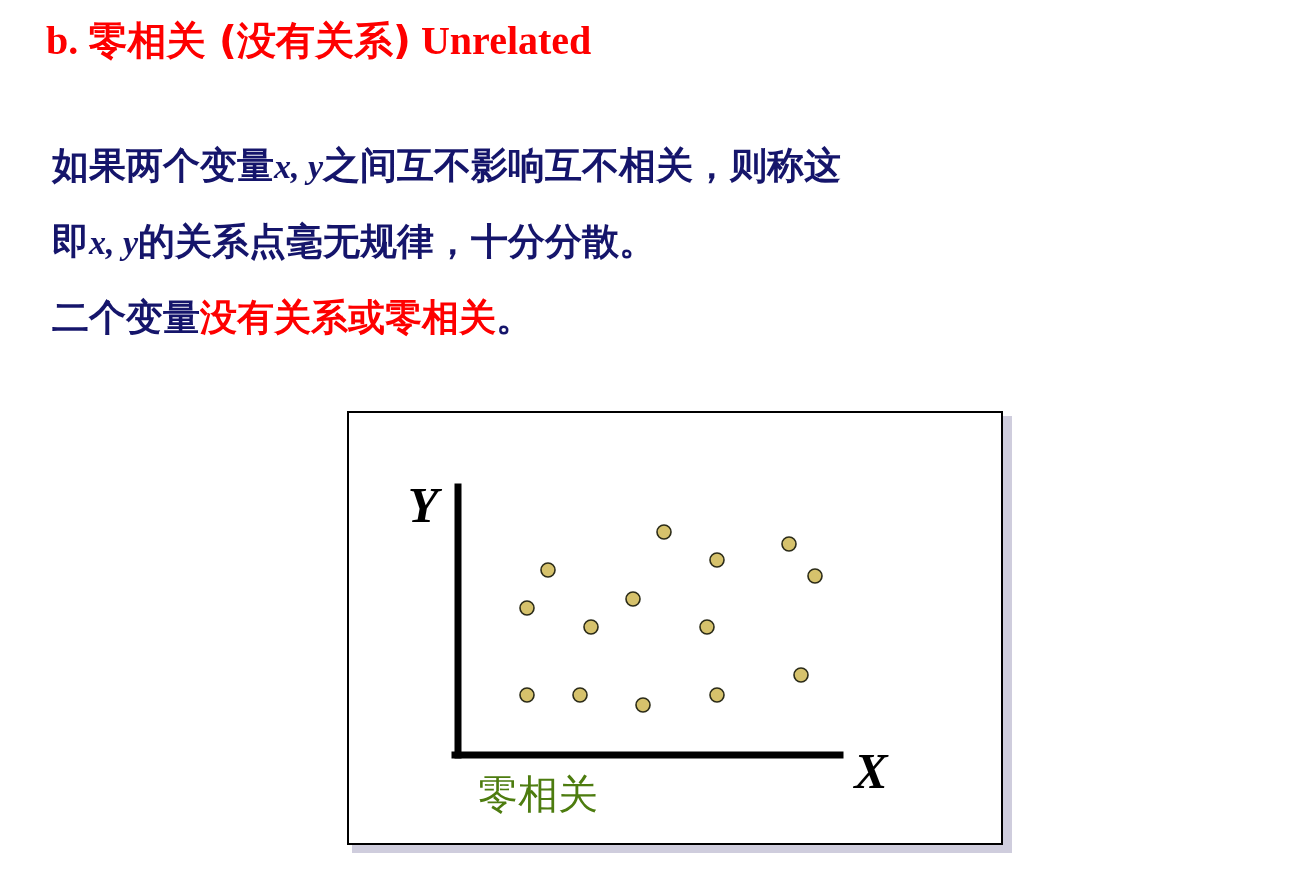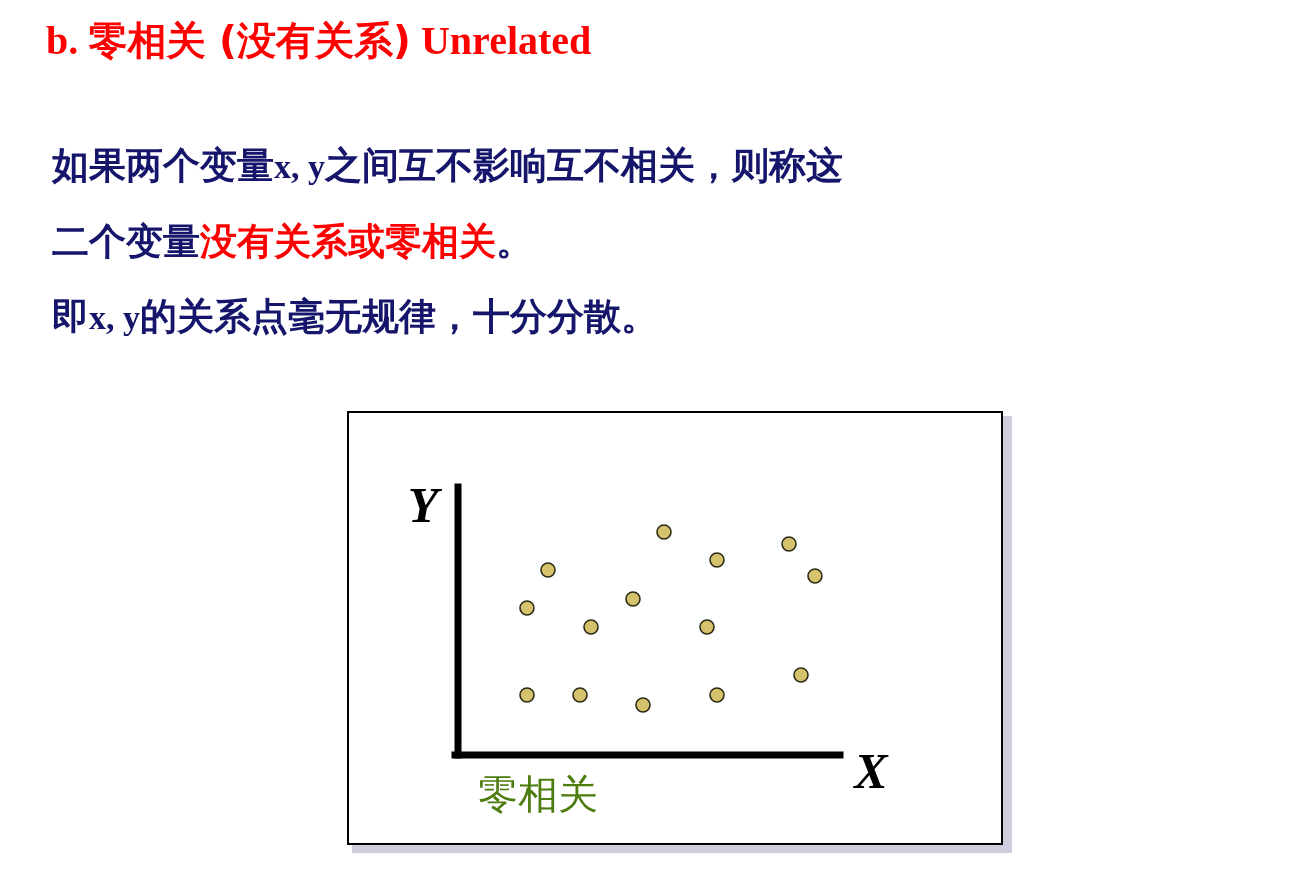--- a/index.html
+++ b/index.html
@@ -52,20 +52,21 @@
     font-size: 37px;
     line-height: 75px;
     color: #15156b;
     white-space: nowrap;
   }
   .body-line .hl {
     color: #fe0000;
   }
   .body-line .var {
     font-family: "Liberation Serif", serif;
+    font-style: italic;
     font-weight: bold;
     font-size: 34px;
     color: #15156b;
   }
 
   
   #figure-shadow {
     position: absolute;
     left: 352px;
     top: 416px;
@@ -113,25 +114,25 @@
   <span class="lat">b.</span><span>&nbsp;</span><span class="cjk">零相关 (没有关系)</span><span>&nbsp;</span><span class="lat">Unrelated</span>
 </div>
 
 <div id="body-text">
 
   <div class="body-line">
     <span>如果两个变量</span><span class="var">x, y</span><span>之间互不影响互不相关，则称这</span>
   </div>
 
   <div class="body-line">
-    <span>二个变量</span><span class="hl">没有关系或零相关</span><span>。</span>
+    <span>即</span><span class="var">x, y</span><span>的关系点毫无规律，十分分散。</span>
   </div>
 
   <div class="body-line">
-    <span>即</span><span class="var">x, y</span><span>的关系点毫无规律，十分分散。</span>
+    <span>二个变量</span><span class="hl">没有关系或零相关</span><span>。</span>
   </div>
 
 </div>
 
 <div id="figure-shadow"></div>
 
 <div id="figure-frame">
   <svg id="chart-svg" width="652" height="430" viewBox="0 0 652 430">
 
     <line x1="109" y1="74" x2="109" y2="342" stroke="#000000" stroke-width="7" stroke-linecap="square"></line>

